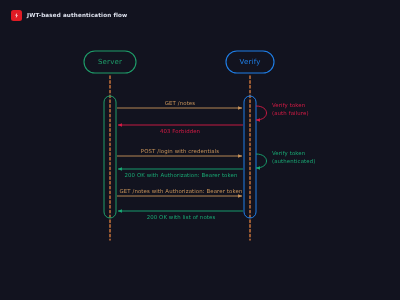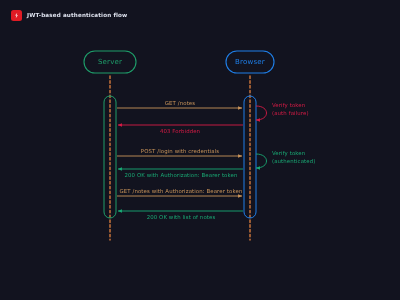--- a/index.html
+++ b/index.html
@@ -143,21 +143,21 @@
       <line x1="243" y1="211" x2="118" y2="211" stroke="#19a974" stroke-width="0.9" marker-end="url(#ar-ok)"></line>
     </g>
 
     <g>
       <path d="M256,106 C270,106 270,120 256,120" fill="none" stroke="#d81b46" stroke-width="0.9" marker-end="url(#ar-err)"></path>
       <path d="M256,154 C270,154 270,168 256,168" fill="none" stroke="#19a974" stroke-width="0.9" marker-end="url(#ar-ok)"></path>
     </g>
   </svg>
 
   <div class="lbl actor-label" style="left:110px; top:62px; color:#1e9e6a;">Server</div>
-  <div class="lbl actor-label" style="left:250px; top:62px; color:#1f7fe8;">Browser</div>
+  <div class="lbl actor-label" style="left:250px; top:62px; color:#1f7fe8;">Verify</div>
 
   <div class="lbl msg-label" style="left:180px; top:103px; color:#c9945a;">GET /notes</div>
   <div class="lbl msg-label" style="left:180px; top:131px; color:#d81b46;">403 Forbidden</div>
   <div class="lbl msg-label" style="left:180px; top:151px; color:#c9945a;">POST /login with credentials</div>
   <div class="lbl msg-label" style="left:181px; top:175px; color:#19a974;">200 OK with Authorization: Bearer token</div>
   <div class="lbl msg-label" style="left:181px; top:191px; color:#c9945a;">GET /notes with Authorization: Bearer token</div>
   <div class="lbl msg-label" style="left:181px; top:217px; color:#19a974;">200 OK with list of notes</div>
 
   <div class="lbl note-label" style="left:272px; top:102px; color:#d81b46;">
     <div>Verify token</div>

